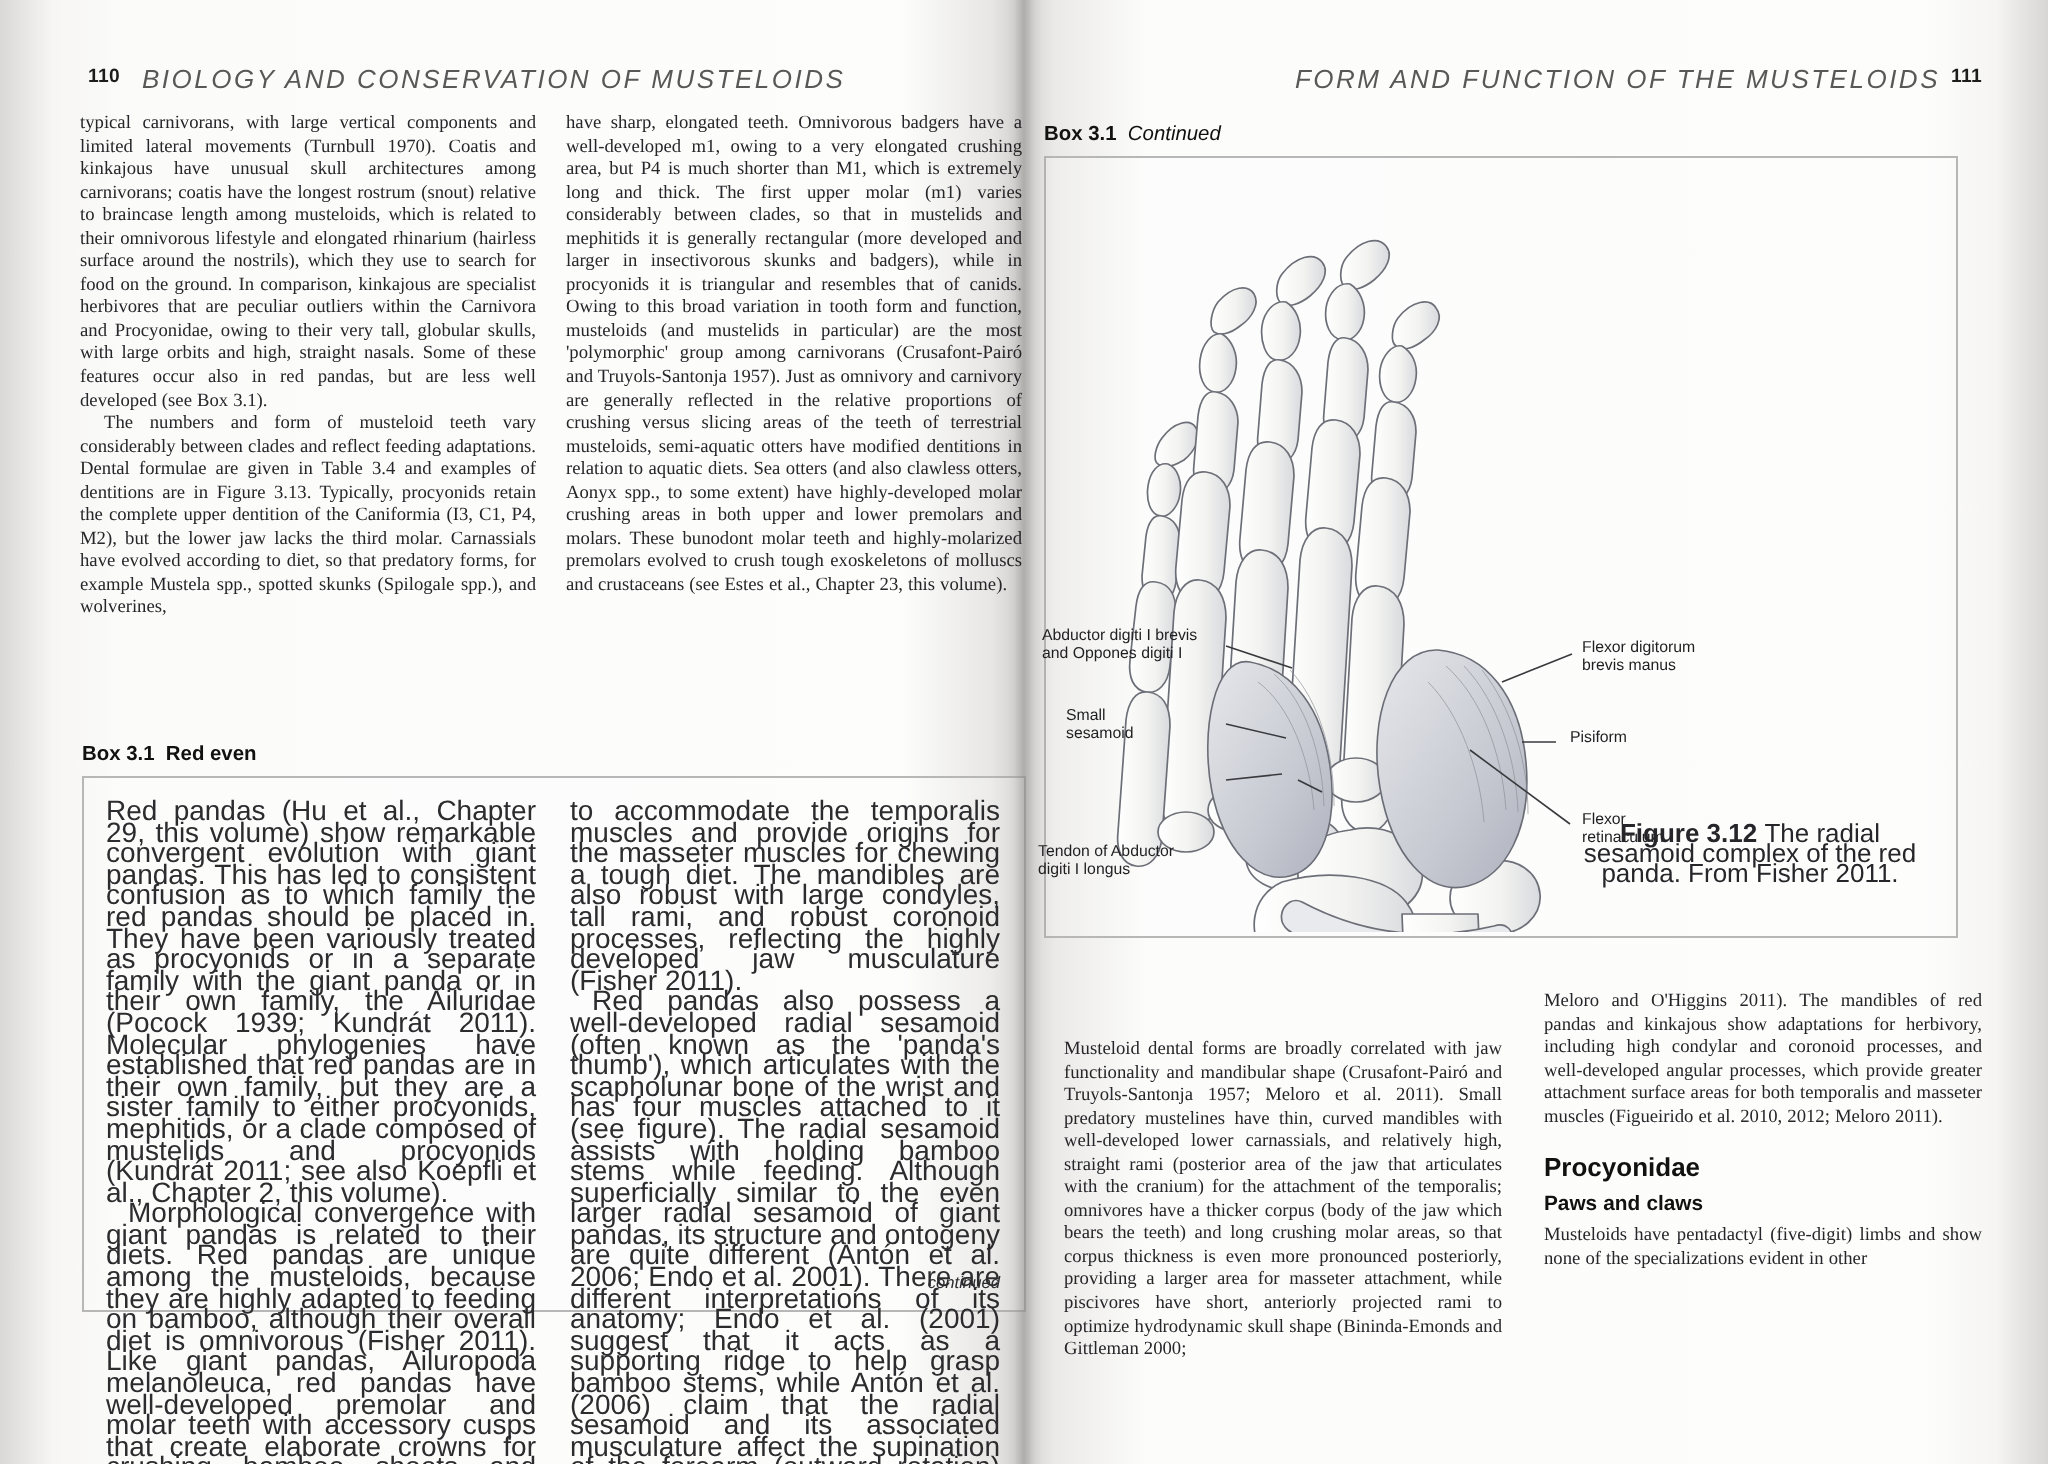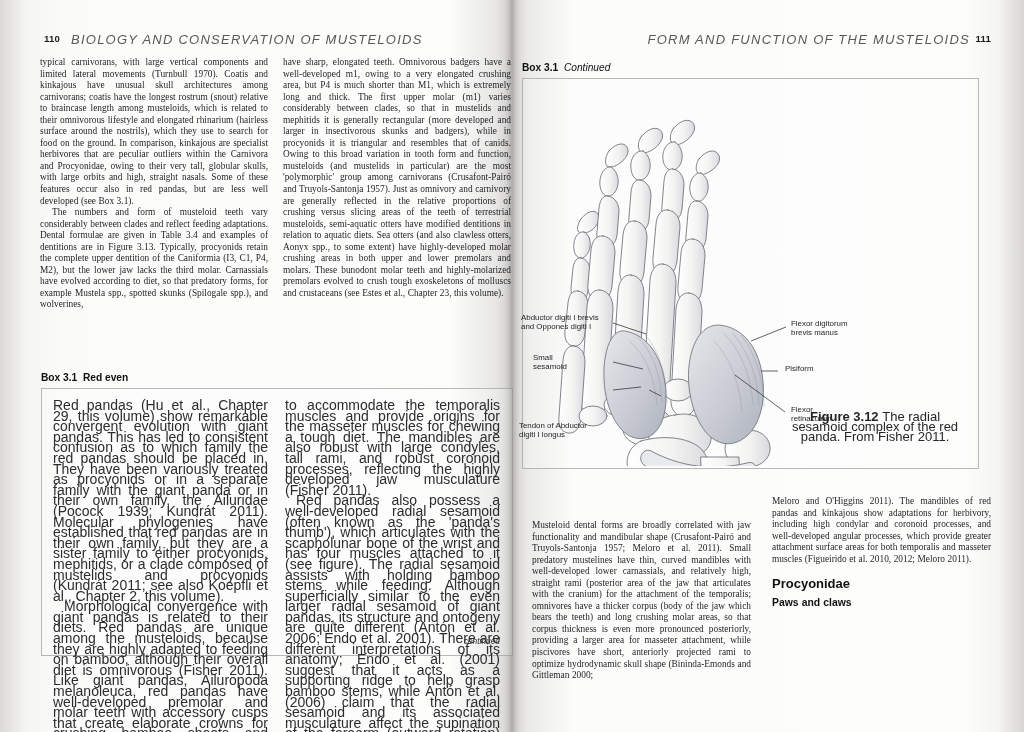--- a/index.html
+++ b/index.html
@@ -308,18 +308,19 @@
   </div>
 
   <div class="col" id="col-r1">
     <p>Musteloid dental forms are broadly correlated with jaw functionality and mandibular shape (Crusafont-Pairó and Truyols-Santonja 1957; Meloro et al. 2011). Small predatory mustelines have thin, curved mandibles with well-developed lower carnassials, and relatively high, straight rami (posterior area of the jaw that articulates with the cranium) for the attachment of the temporalis; omnivores have a thicker corpus (body of the jaw which bears the teeth) and long crushing molar areas, so that corpus thickness is even more pronounced posteriorly, providing a larger area for masseter attachment, while piscivores have short, anteriorly projected rami to optimize hydrodynamic skull shape (Bininda-Emonds and Gittleman 2000;</p>
   </div>
 
   <div class="col" id="col-r2">
     <p class="noind">Meloro and O'Higgins 2011). The mandibles of red pandas and kinkajous show adaptations for herbivory, including high condylar and coronoid processes, and well-developed angular processes, which provide greater attachment surface areas for both temporalis and masseter muscles (Figueirido et al. 2010, 2012; Meloro 2011).</p>
     <h2 class="head">Procyonidae</h2>
     <h3 class="subhead">Paws and claws</h3>
+    <p class="noind">Musteloids have pentadactyl (five-digit) limbs and show none of the specializations evident in other</p>
   </div>
 
   <div class="gutter"></div>
   <div class="edgeshade l"></div>
   <div class="edgeshade r"></div>
 </div>
 
 </body></html>

